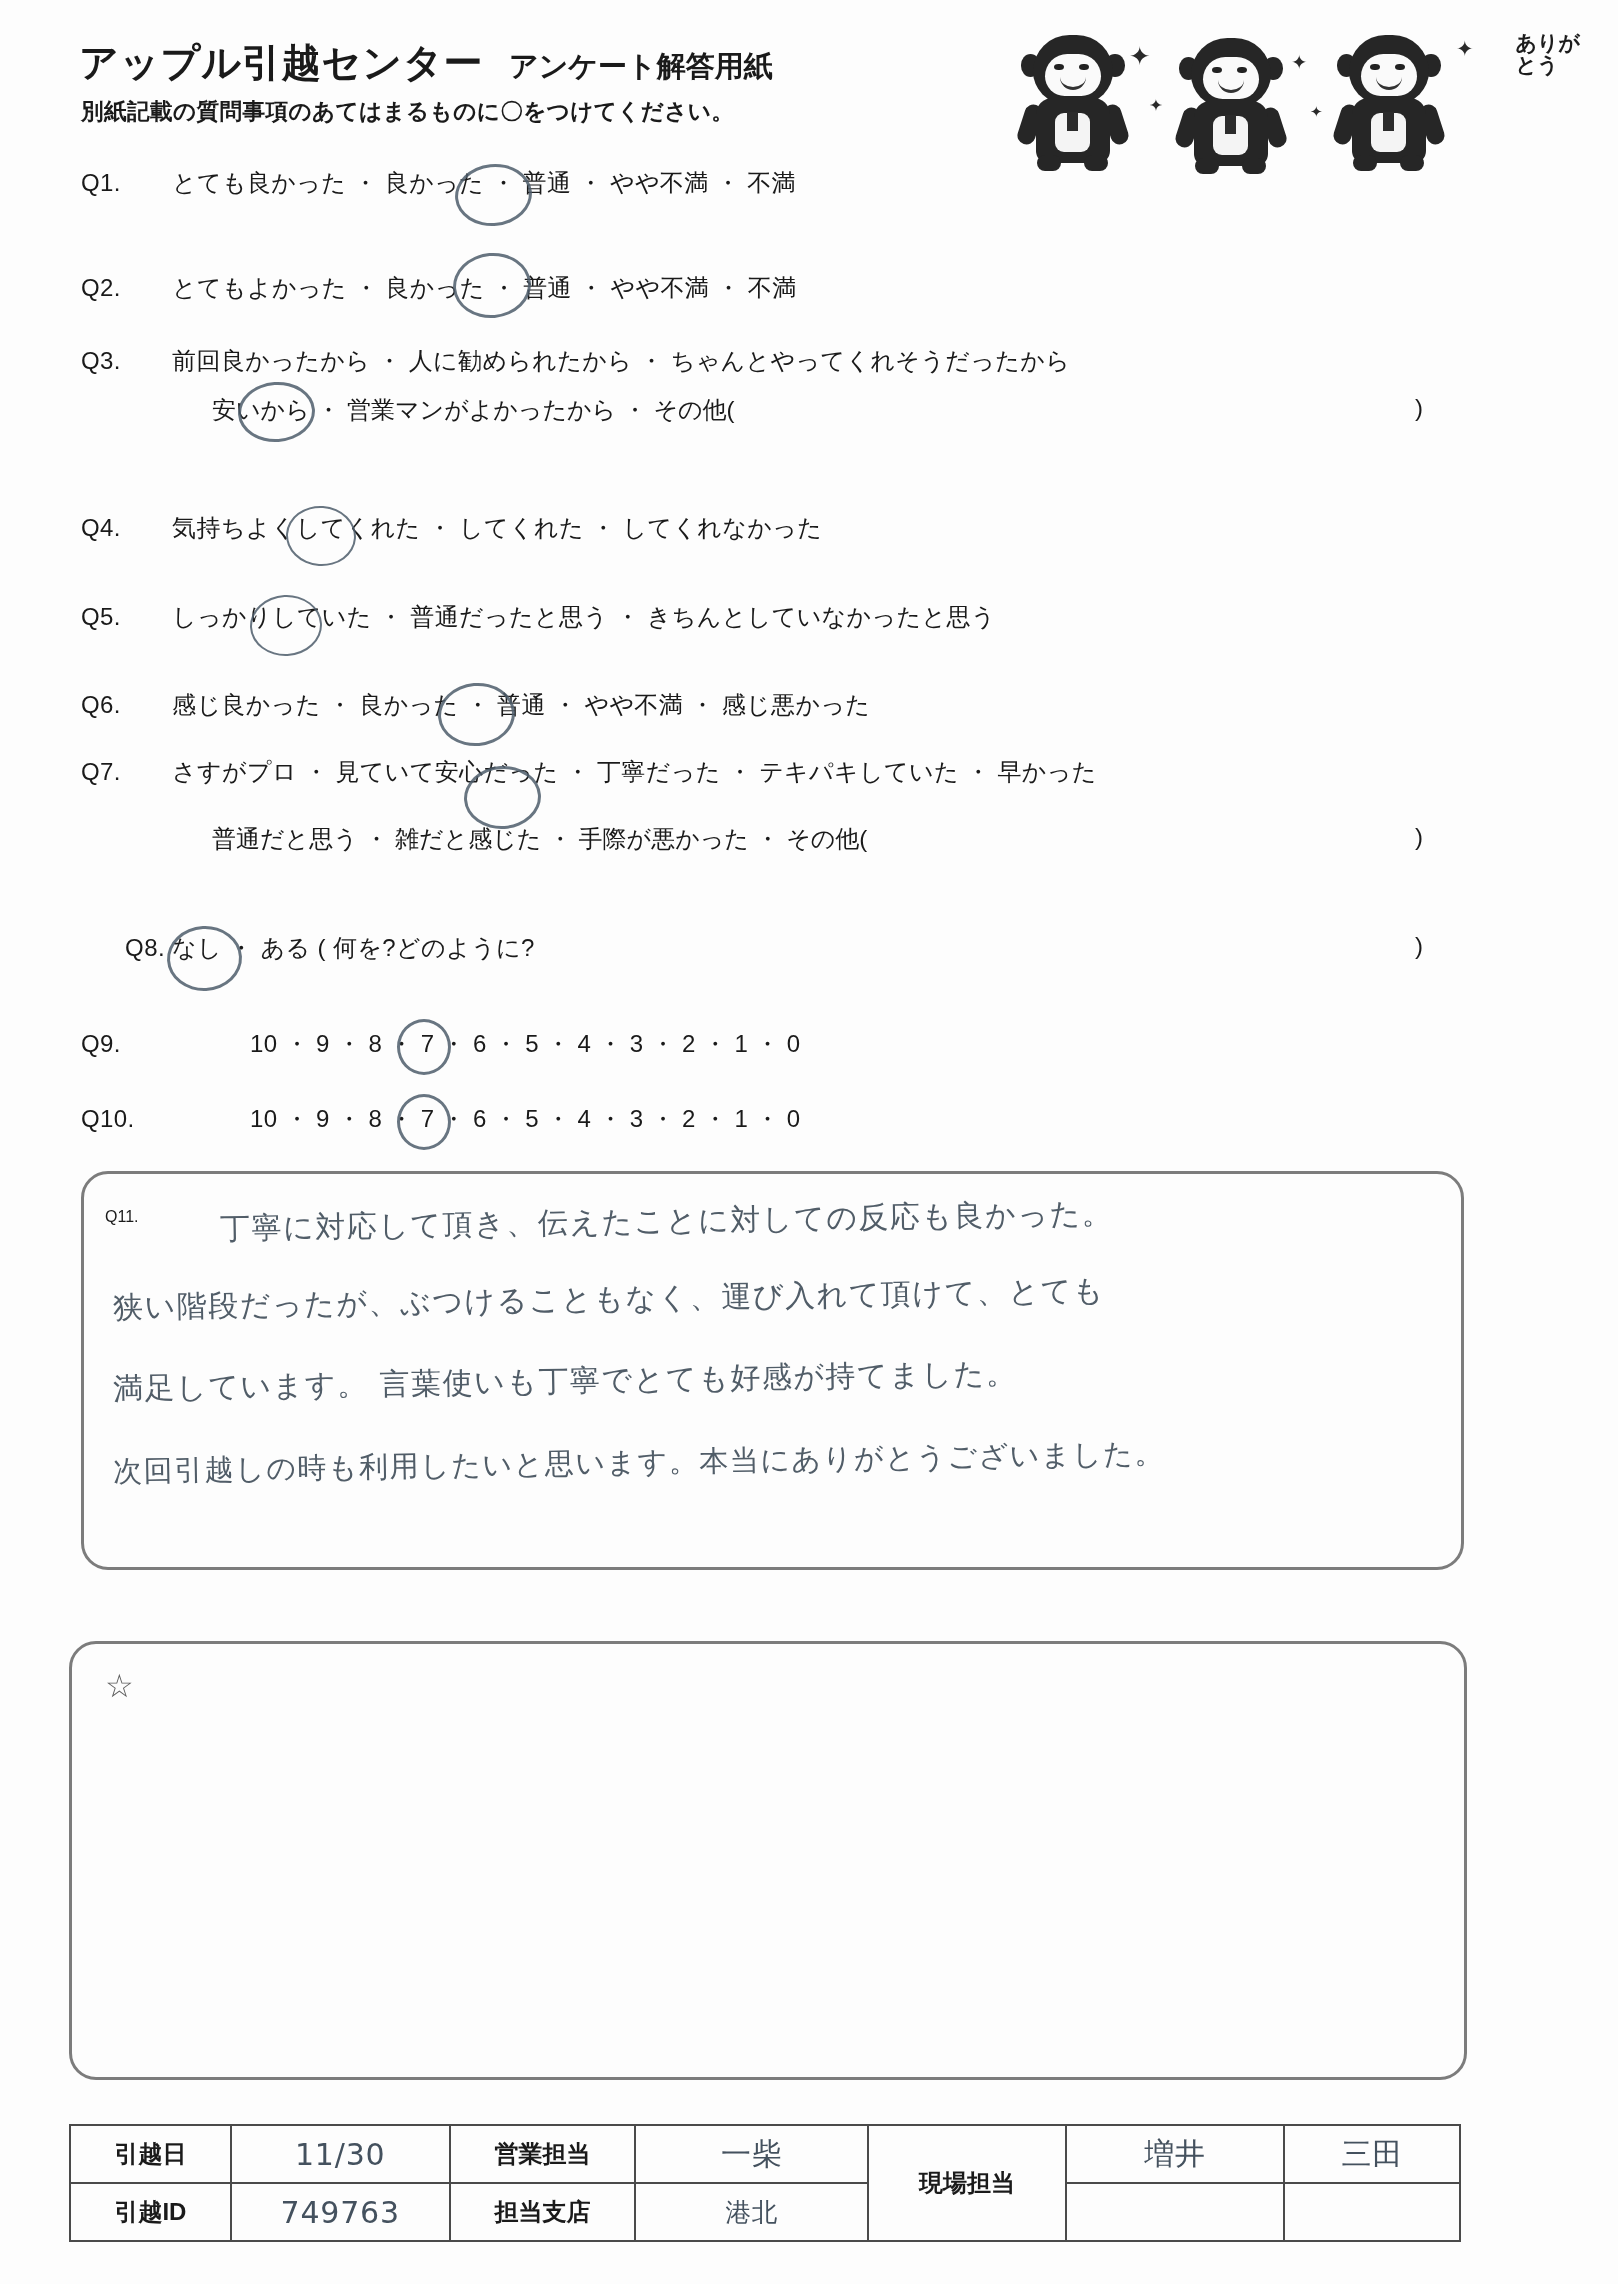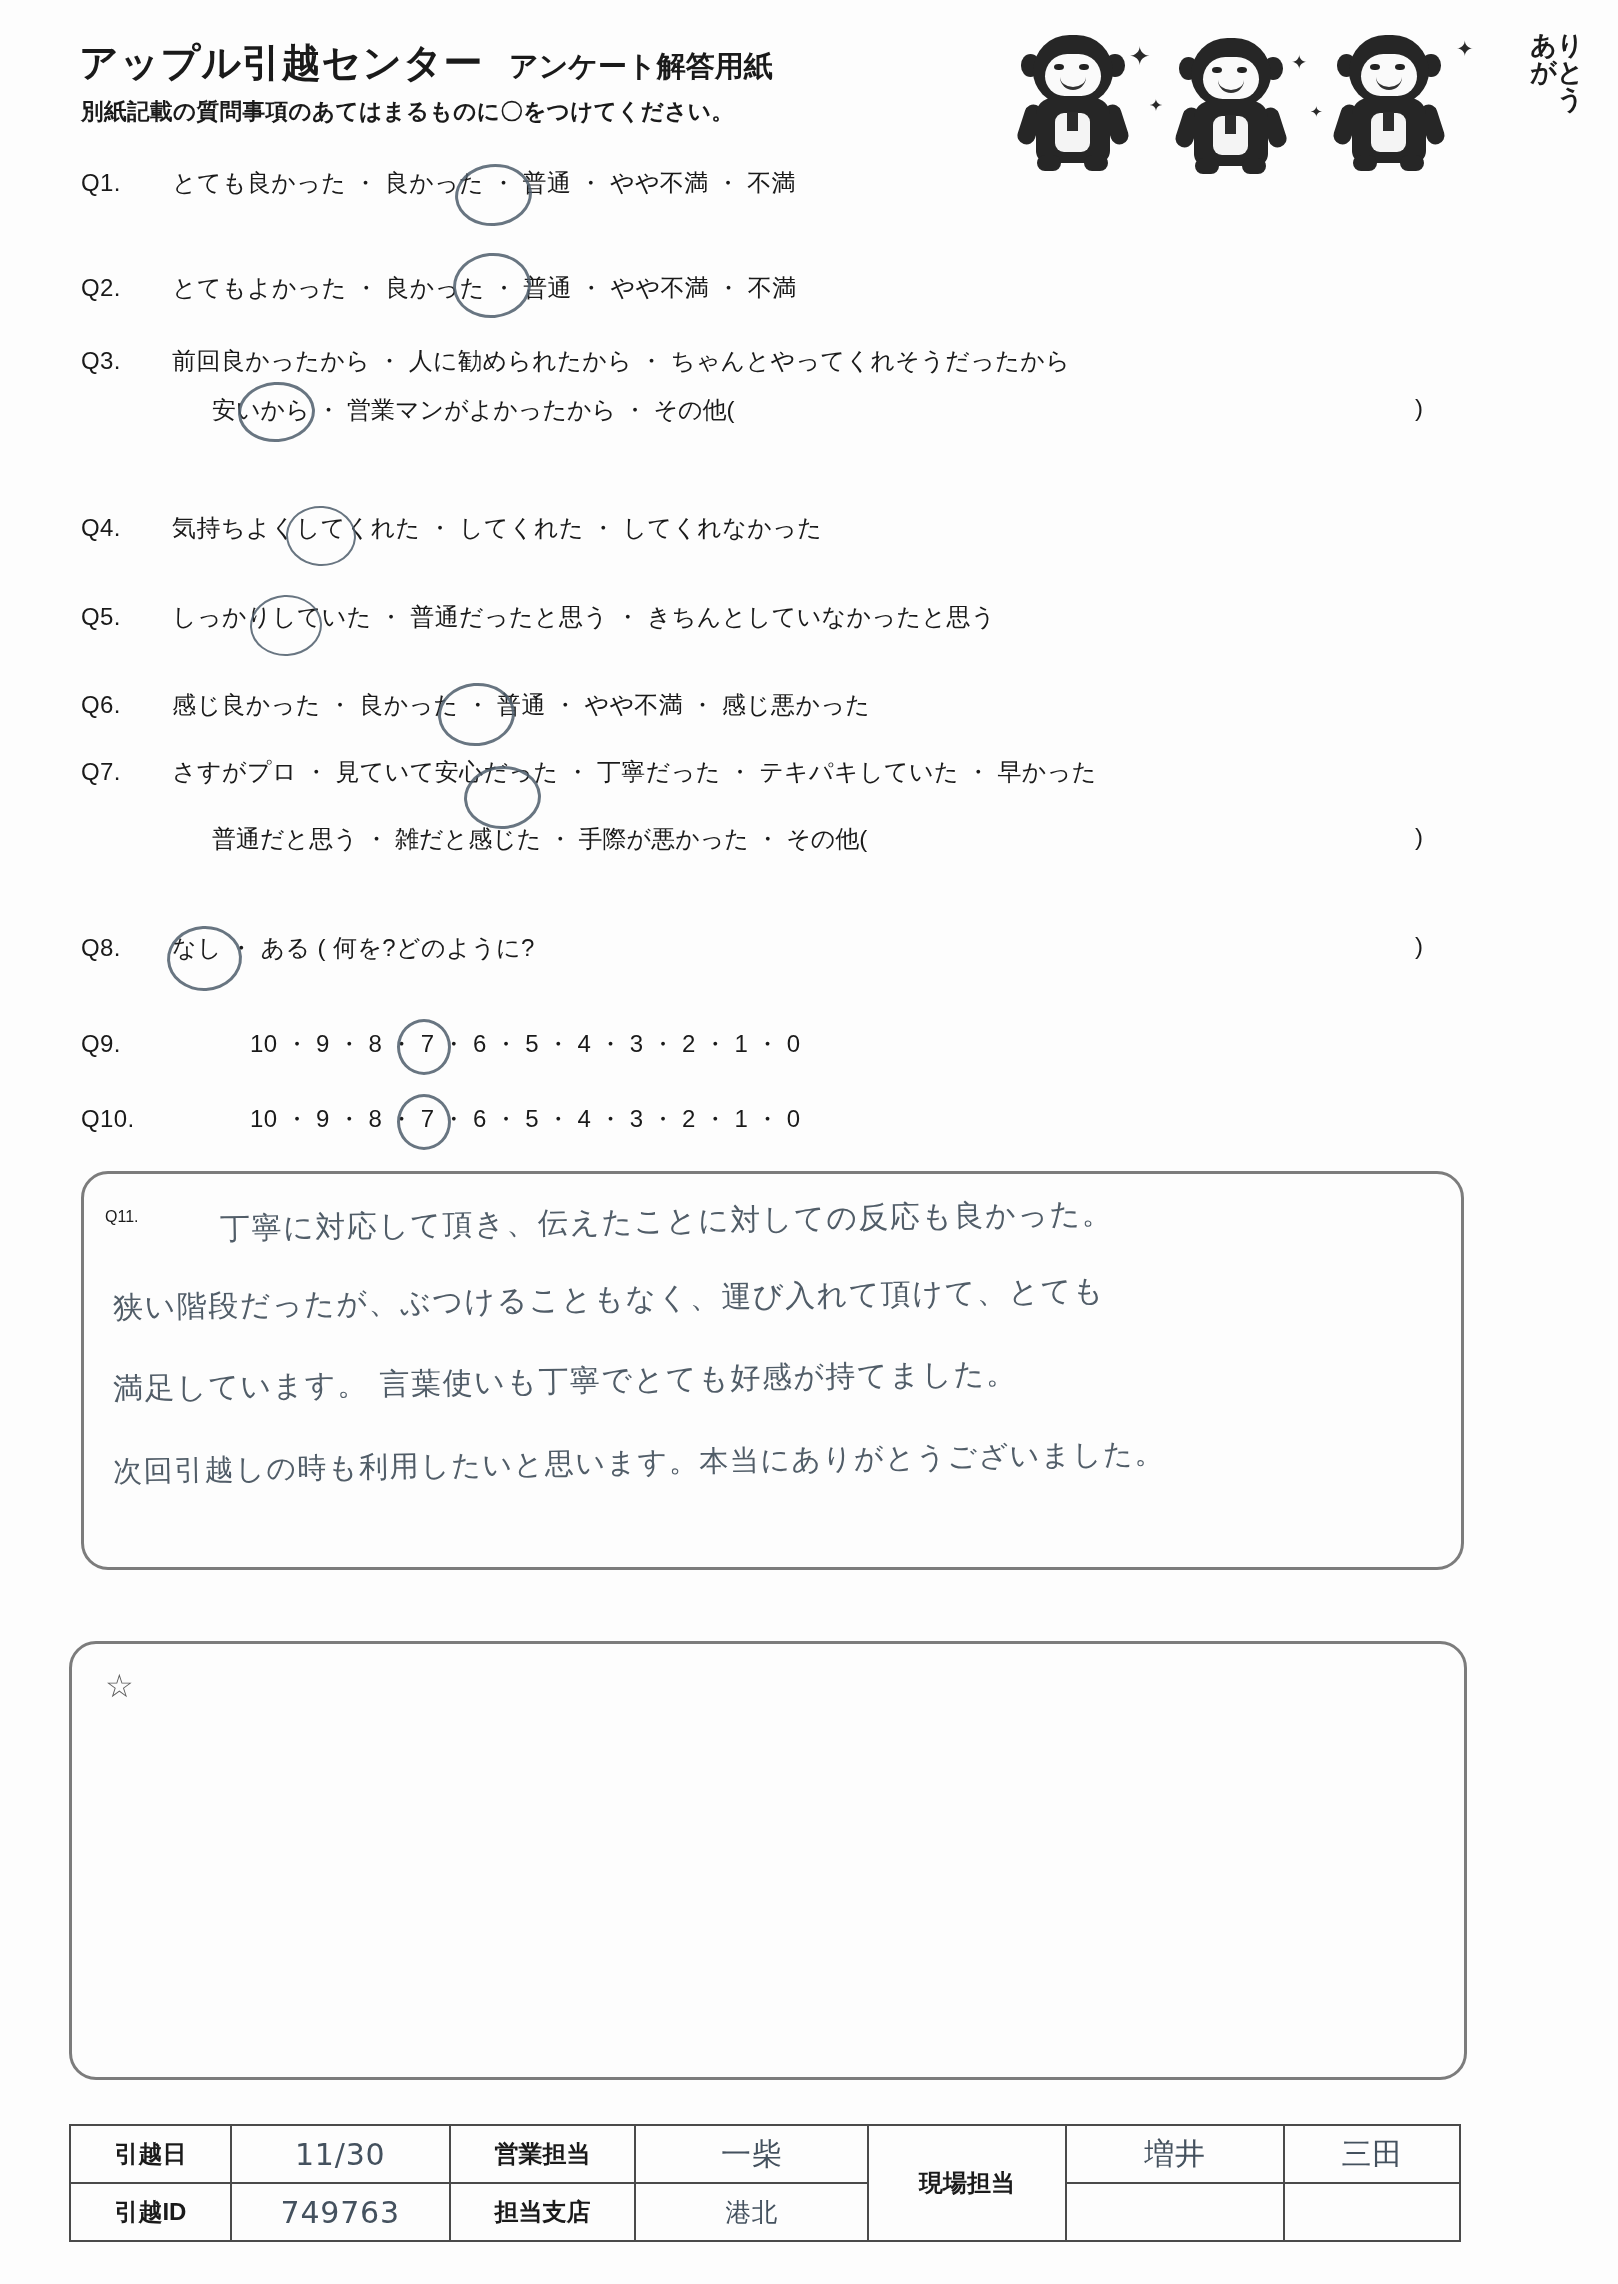--- a/index.html
+++ b/index.html
@@ -160,24 +160,24 @@
     position: absolute;
     color: #2a2a2a;
     font-size: 25.6px;
     line-height: 1;
   }
   .thanks {
     position: absolute;
     right: 4.5px;
     top: 16.6px;
     width: 68px;
-    font-size: 26px;
+    font-size: 21px;
     font-weight: 700;
     line-height: 1.05;
-    text-align: right;
+    text-align: left;
     color: #1c1c1c;
   }
 
   
   .q {
     position: absolute;
     left: 81px;
     font-size: 24px;
     letter-spacing: 0.4px;
     white-space: nowrap;
@@ -393,21 +393,21 @@
   <div class="hmark" style="left:438px; top:683px; width:71px; height:57px; transform:rotate(-5deg);"></div>
 
   <div class="q" style="top:756px;">
     <span class="qnum">Q7.</span>
     <span class="opts">さすがプロ  ・  見ていて安心だった  ・  丁寧だった  ・  テキパキしていた  ・  早かった</span>
   </div>
   <div class="q-line2" style="top:823px;">普通だと思う  ・  雑だと感じた  ・  手際が悪かった  ・  その他(</div>
   <div class="paren-end" style="top:823px;">)</div>
   <div class="hmark" style="left:464px; top:766px; width:71px; height:57px; transform:rotate(-4deg);"></div>
 
-  <div class="q" style="top:932px;">
+  <div class="q" style="top:932px;text-align:right;">
     <span class="qnum">Q8.</span>
     <span class="opts">なし  ・  ある (  何を?どのように?</span>
   </div>
   <div class="paren-end" style="top:932px;">)</div>
   <div class="hmark" style="left:167px; top:926px; width:69px; height:59px; transform:rotate(-3deg);"></div>
 
   <div class="q" style="top:1028px;">
     <span class="qnum">Q9.</span>
     <span class="opts" style="margin-left:78px;">10 ・ 9 ・ 8 ・ 7 ・ 6 ・ 5 ・ 4 ・ 3 ・ 2 ・ 1 ・ 0</span>
   </div>

